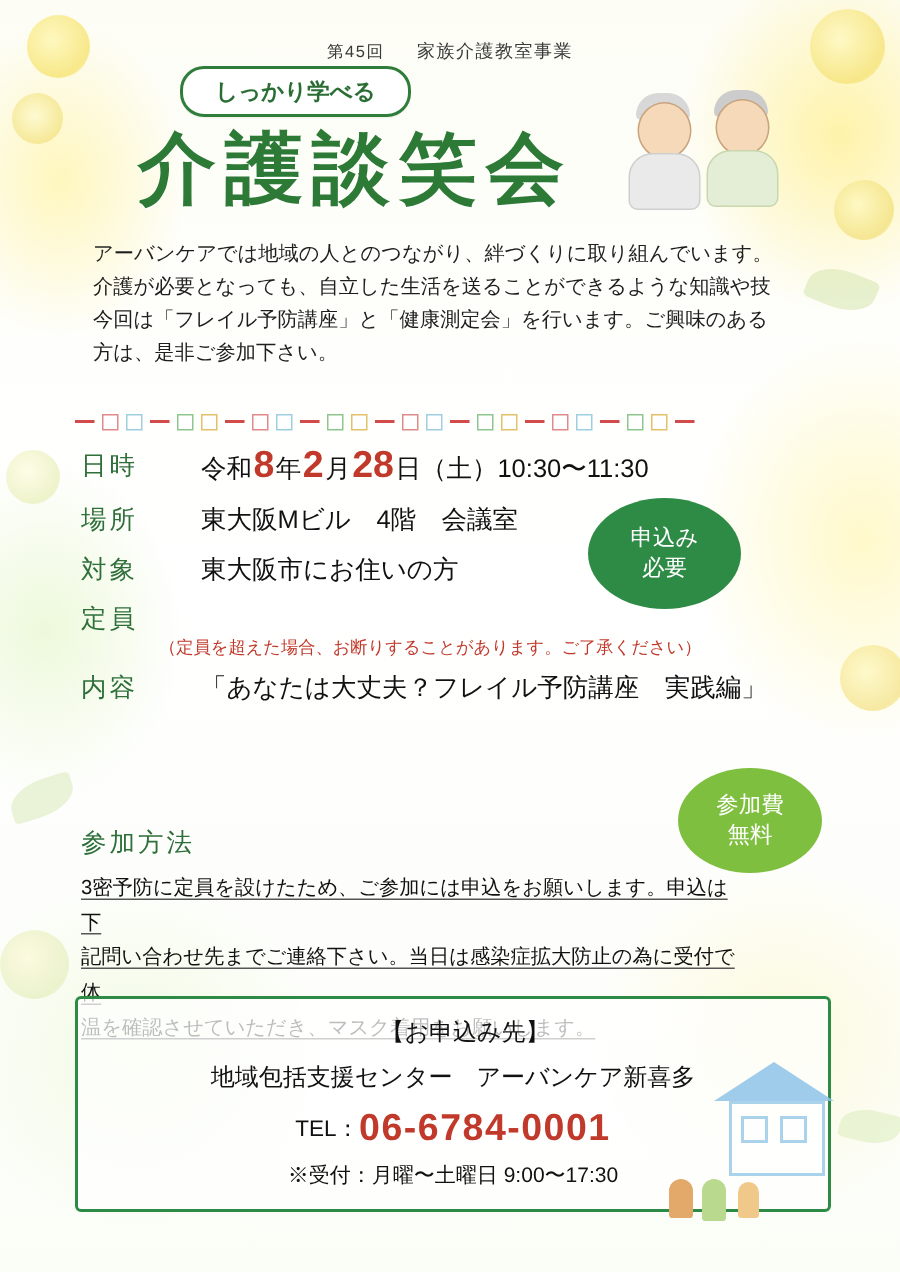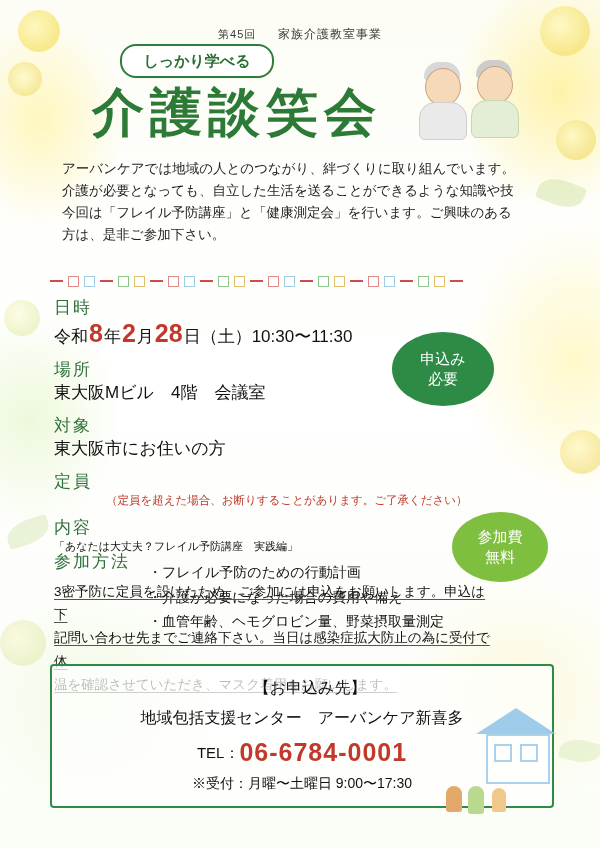--- a/index.html
+++ b/index.html
@@ -148,23 +148,22 @@
 
   .info {
     position: absolute;
     top: 296px;
     left: 54px;
     width: 500px;
     color: #1b1b1b;
   }
   .row {
     display: flex;
-    align-items: flex-start;
+    align-items: center;
     margin-bottom: 10px;
-    flex-direction: column;
   }
   .label {
     width: 80px;
     font-size: 17px;
     color: #2f6f3a;
     flex: none;
     letter-spacing: 2px;
   }
   .value {
     font-size: 17px;
@@ -175,21 +174,21 @@
     color: #c0392b;
     font-weight: bold;
     padding: 0 1px;
   }
   .note-small {
     font-size: 11.5px;
     color: #c0392b;
     margin: -4px 0 8px 52px;
   }
   .content-title {
-    font-size: 11px;
+    font-size: 17px;
   }
   .bullets {
     margin: 6px 0 0 94px;
     font-size: 14px;
     line-height: 1.75;
     color: #111;
   }
 
   .badge {
     position: absolute;
@@ -412,25 +411,20 @@
     <div class="row" style="margin-bottom:4px;">
       <div class="label">定員</div>
     </div>
     <div class="note-small">（定員を超えた場合、お断りすることがあります。ご了承ください）</div>
 
     <div class="row" style="margin-bottom:2px;">
       <div class="label">内容</div>
       <div class="value content-title">「あなたは大丈夫？フレイル予防講座　実践編」</div>
     </div>
 
-    <div class="bullets">
-      <div>・フレイル予防のための行動計画</div>
-      <div>・介護が必要になった場合の費用や備え</div>
-      <div>・血管年齢、ヘモグロビン量、野菜摂取量測定</div>
-    </div>
   </div>
 
   <div class="badge badge-free">
     <span>参加費</span>
     <span>無料</span>
   </div>
 
   <div class="badge badge-apply">
     <span>申込み</span>
     <span>必要</span>

